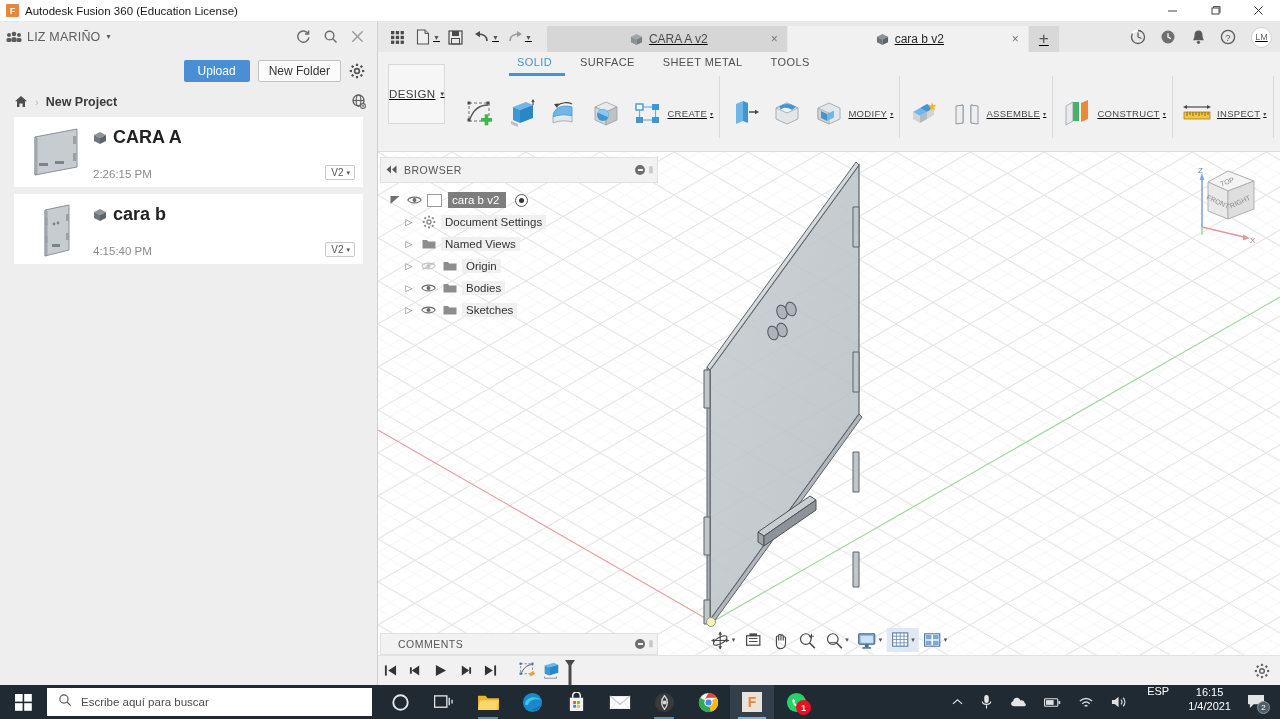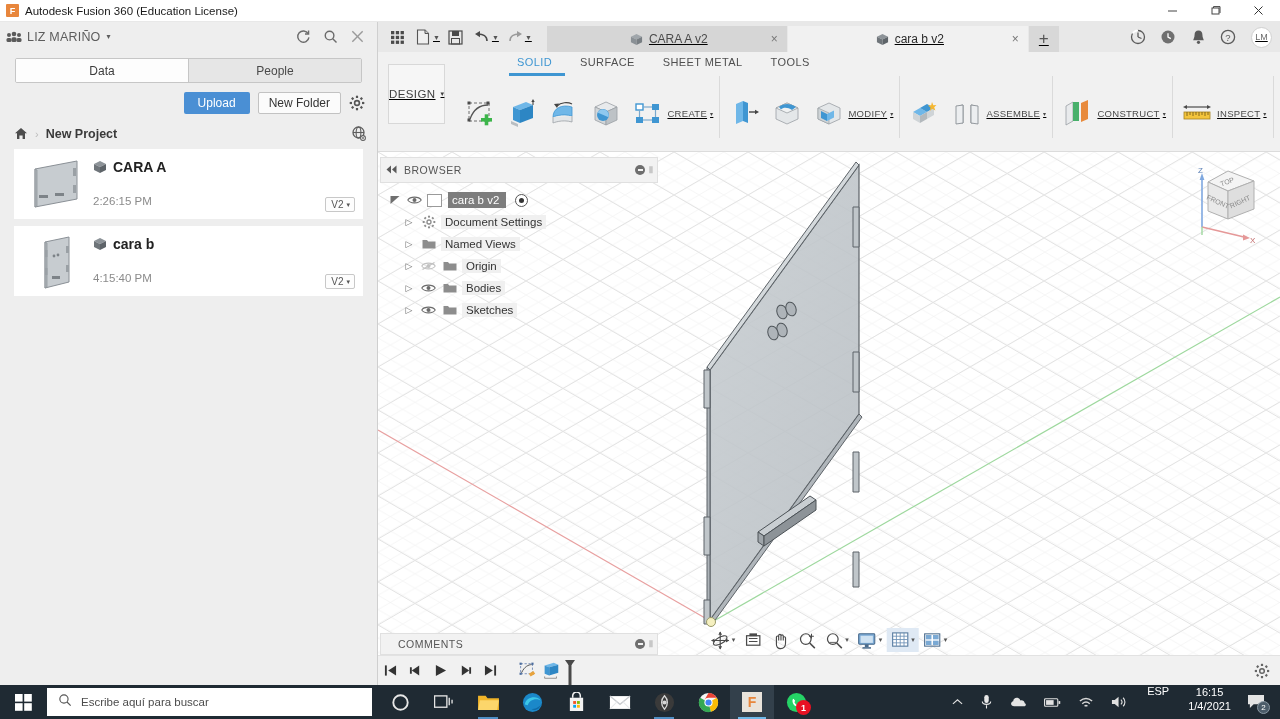--- a/index.html
+++ b/index.html
@@ -84,21 +84,21 @@
     background: #ffffff; height: 70px; display: flex; align-items: flex-start;
     position: relative; margin-bottom: 7px; border: 1px solid #ffffff;
   }
   .card-thumb {
     width: 66px; height: 66px; margin: 2px 4px 0 8px;
     display: flex; align-items: center; justify-content: center;
   }
   .card-body { padding-top: 9px; }
   .card-title-row { display: flex; align-items: center; gap: 6px; }
   .card-cube { display: flex; }
-  .card-title { font-size: 14px; color: #222; font-weight: 600; }
+  .card-title { font-size: 18px; color: #222; font-weight: 600; }
   .card-time { font-size: 11.5px; color: #8b8b8b; margin-top: 20px; }
   .card-ver {
     position: absolute; right: 7px; bottom: 6px;
     border: 1px solid #c8c8c8; background: #fdfdfd; font-size: 10px;
     color: #555; padding: 1px 4px 1px 5px; border-radius: 2px;
     display: flex; align-items: center; gap: 3px;
   }
   .card-ver .vcaret { font-size: 7px; }
 
   
@@ -365,24 +365,20 @@
         </span>
         <span class="dp-hicon">
           <svg width="15" height="15" viewBox="0 0 16 16">
               <line x1="2.5" y1="2.5" x2="13.5" y2="13.5" stroke="#9a9a9a" stroke-width="1.5"></line>
               <line x1="13.5" y1="2.5" x2="2.5" y2="13.5" stroke="#9a9a9a" stroke-width="1.5"></line>
             </svg>
         </span>
       </div>
     </div>
 
-    <div class="dp-tabs">
-      <div class="dp-tab">Data</div>
-      <div class="dp-tab inactive">People</div>
-    </div>
 
     <div class="dp-actions">
       <button class="btn-upload">Upload</button>
       <button class="btn-newfolder">New Folder</button>
       <span class="dp-gear">
         <svg width="16" height="16" viewBox="0 0 16 16">
             <circle cx="8" cy="8" r="2.4" fill="none" stroke="#555" stroke-width="1.6"></circle>
             <g stroke="#555" stroke-width="2.2">
               <line x1="8" y1="0.7" x2="8" y2="3"></line>
               <line x1="8" y1="13" x2="8" y2="15.3"></line>

